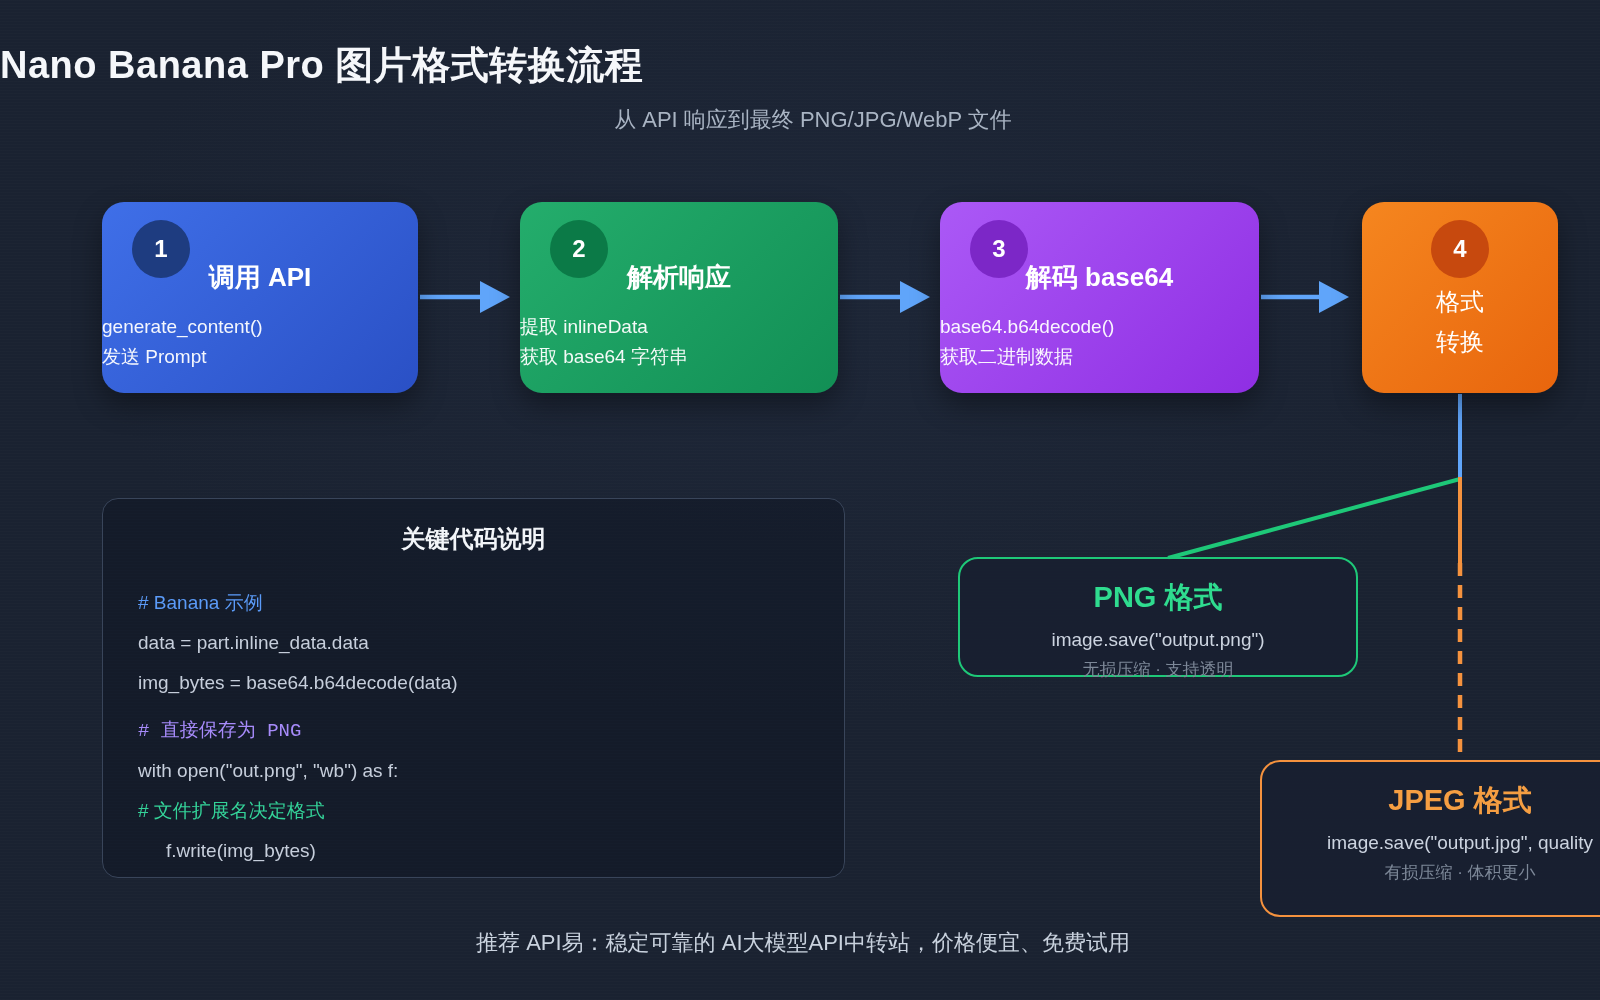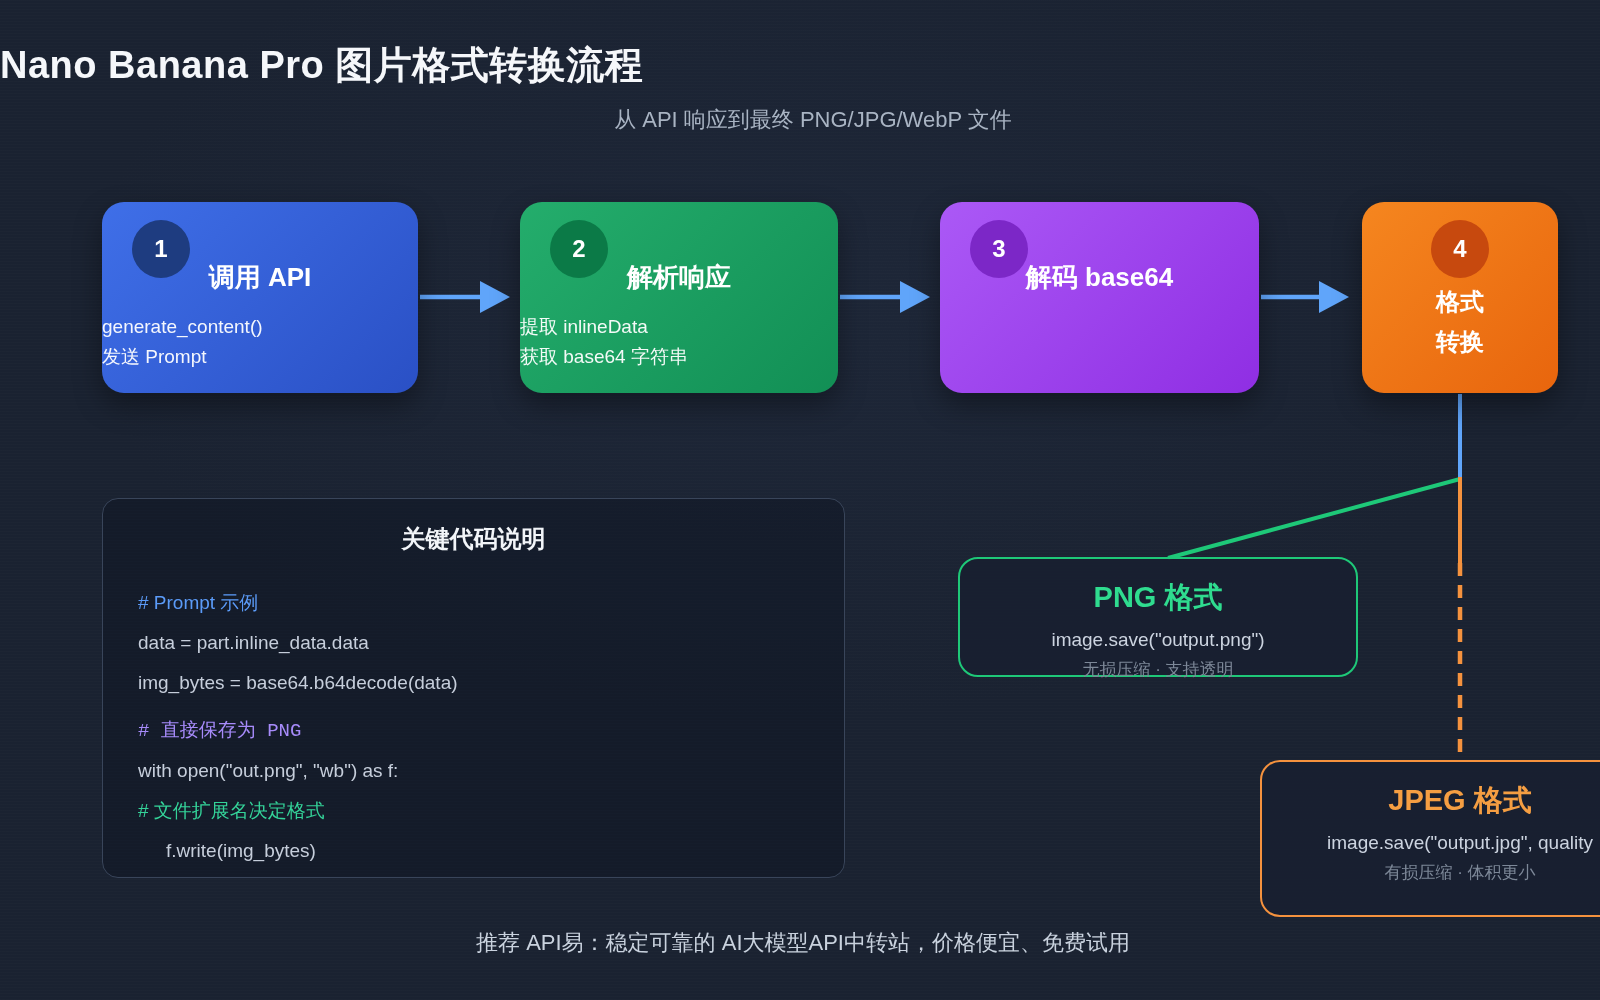--- a/index.html
+++ b/index.html
@@ -36,21 +36,21 @@
     font-size:24px;font-weight:700;color:#fff;}
   .step1 .badge{background:var(--step1-badge);}
   .step2 .badge{background:var(--step2-badge);}
   .step3 .badge{background:var(--step3-badge);}
   .step4 .badge{left:50%;margin-left:-29px;background:var(--step4-badge);}
   .step-title{position:absolute;left:0;right:0;top:58px;text-align:center;
     font-size:26px;font-weight:700;color:#fff;}
   .step-details{position:absolute;left:0;right:0;top:110px;text-align:left;
     font-size:19px;line-height:30px;color:rgba(255,255,255,.95);}
   .step4-titles{position:absolute;left:0;right:0;top:80px;text-align:center;
-    font-size:24px;font-weight:700;line-height:40px;color:#fff;}
+    font-size:24px;font-weight:400;line-height:40px;color:#fff;}
 
   .code-panel{position:absolute;left:102px;top:498px;width:743px;height:380px;
     box-sizing:border-box;border:1px solid #39455a;border-radius:16px;
     background:rgba(14,21,34,.45);}
   .panel-title{margin-top:24px;text-align:center;font-size:24px;font-weight:700;color:#f2f5f9;}
   .code-lines{margin:28px 0 0 35px;font-size:19px;line-height:40px;color:#c6cedb;}
   .code-line{white-space:pre;}
   .c-blue{color:var(--comment-blue,#5b9bf8);}
   .c-purple{color:var(--comment-purple,#a78bfa);}
   .c-green{color:var(--comment-green,#34d399);}
@@ -105,34 +105,38 @@
     <div class="step-title">解析响应</div>
     <div class="step-details">
       <div>提取 inlineData</div>
       <div>获取 base64 字符串</div>
     </div>
   </div>
 
   <div class="step step3">
     <div class="badge">3</div>
     <div class="step-title">解码 base64</div>
+    <div class="step-details">
+      <div>base64.b64decode()</div>
+      <div>获取二进制数据</div>
+    </div>
   </div>
 
   <div class="step step4">
     <div class="badge">4</div>
     <div class="step4-titles">
       <div>格式</div>
       <div>转换</div>
     </div>
   </div>
 
   <div class="code-panel">
     <div class="panel-title">关键代码说明</div>
     <div class="code-lines">
-      <div class="code-line c-blue"># Prompt 示例</div>
+      <div class="code-line c-blue"># Banana 示例</div>
       <div class="code-line">data = part.inline_data.data</div>
       <div class="code-line">img_bytes = base64.b64decode(data)</div>
       <div class="code-line c-purple gap"># 直接保存为 PNG</div>
       <div class="code-line">with open("out.png", "wb") as f:</div>
       <div class="code-line c-green"># 文件扩展名决定格式</div>
       <div class="code-line indent">f.write(img_bytes)</div>
     </div>
   </div>
 
   <div class="out-card png-card">

